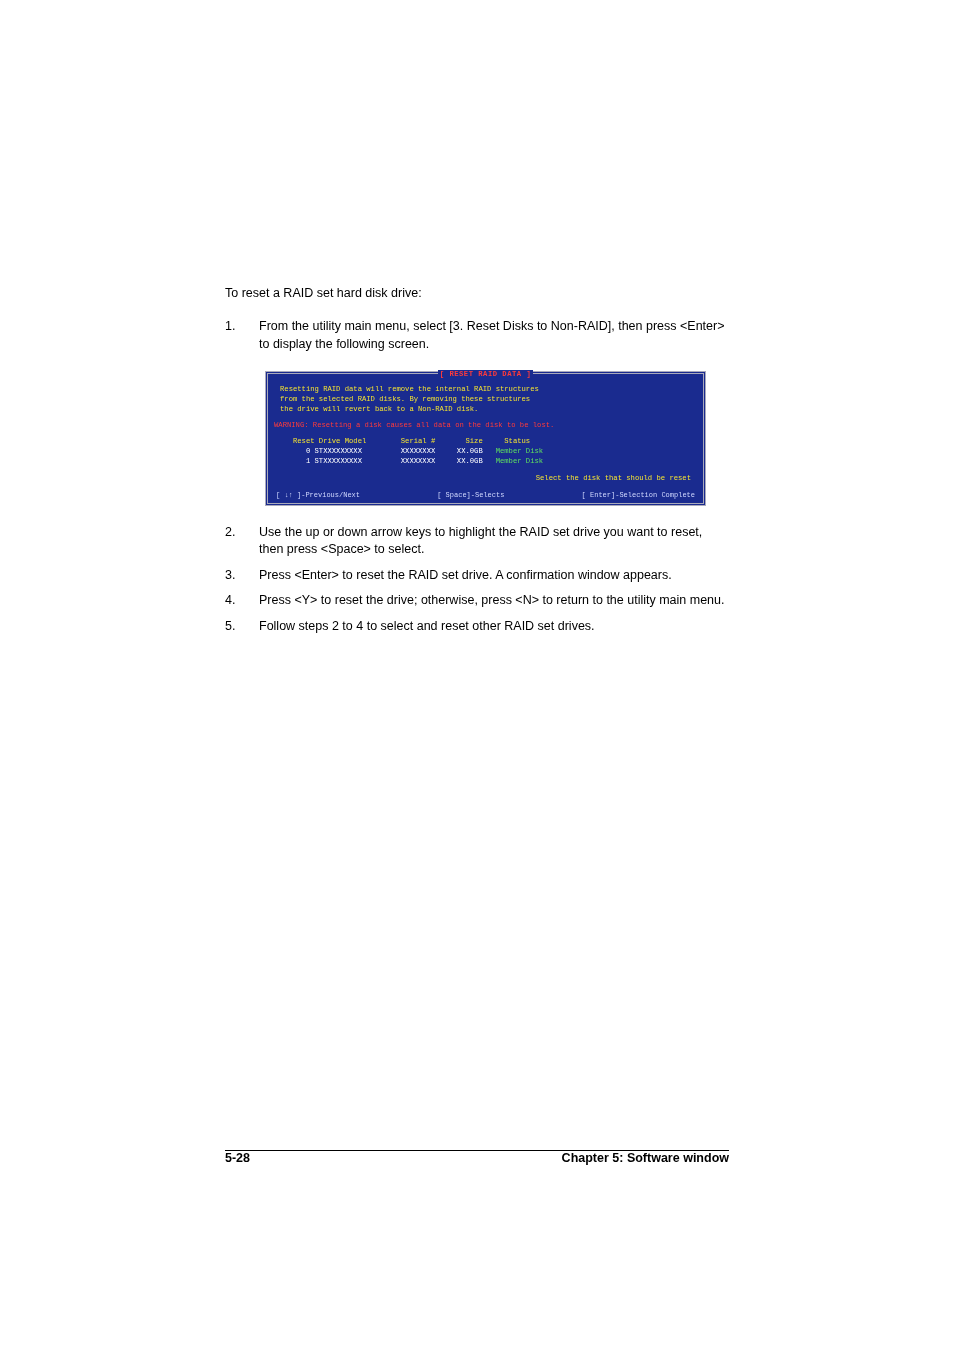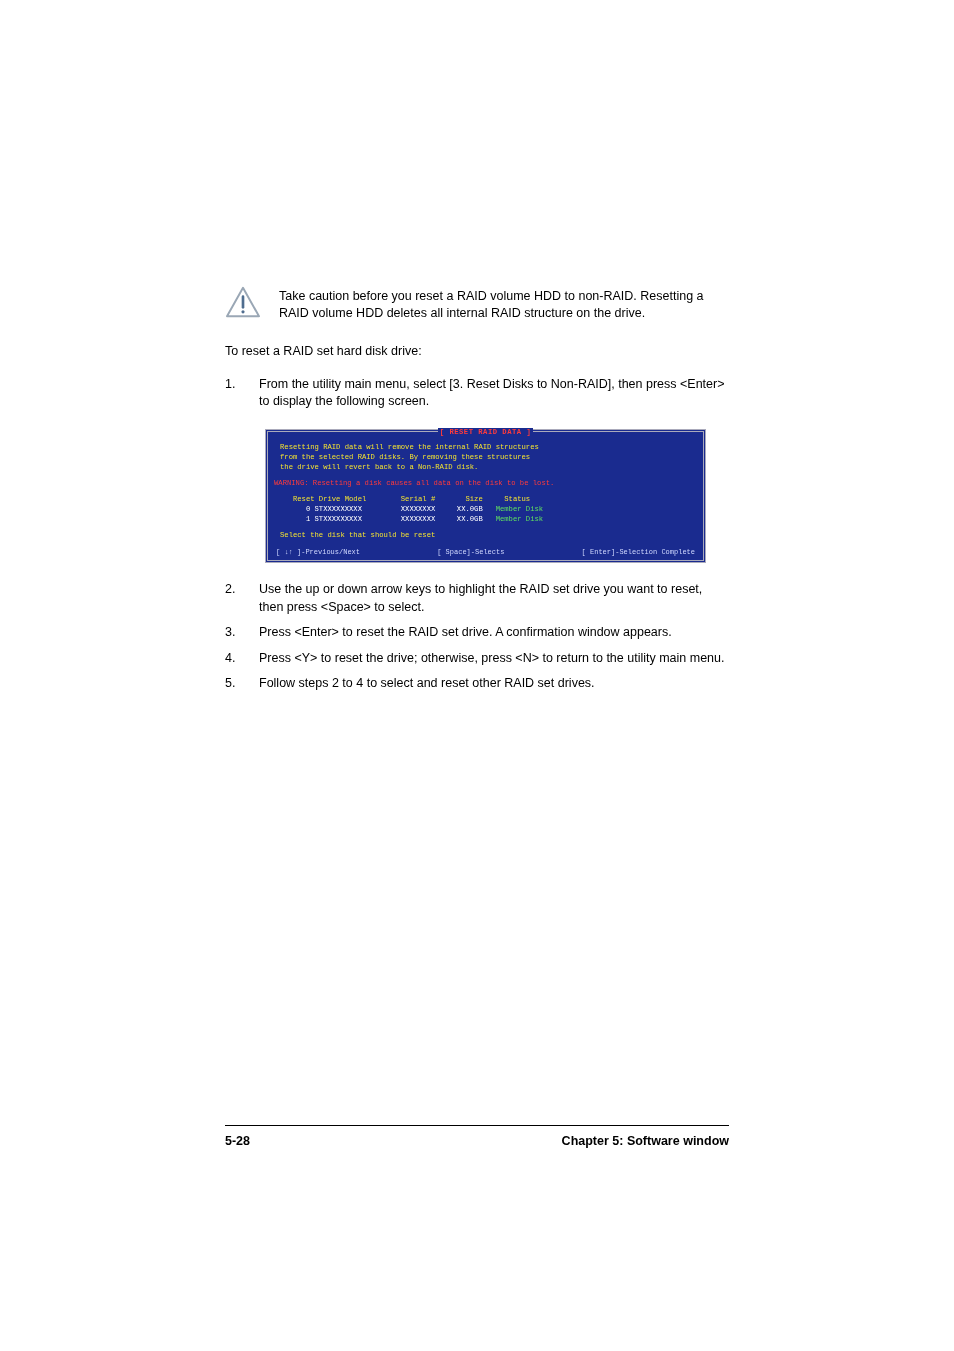--- a/index.html
+++ b/index.html
@@ -87,57 +87,49 @@
   }
   .terminal .block {
     padding: 0 12px;
     line-height: 1.4;
     white-space: pre;
   }
   .terminal .yellow { color: #f5e431; }
   .terminal .green { color: #5fe05f; }
   .terminal .red { color: #ff3b3b; }
   .terminal .white { color: #fff; }
-  .terminal .center { text-align: left; }
+  .terminal .center { text-align: right; }
   .terminal .row-sp { margin-top: 6px; }
   .terminal .footer-bar {
     margin-top: 8px;
     padding: 0 8px;
     color: #d0d8ff;
     display: flex;
     justify-content: space-between;
     font-size: 7px;
   }
   .footer {
     position: absolute;
-    bottom: 203px;
+    bottom: 186px;
     left: 225px;
     right: 225px;
     border-top: 1px solid #000;
-    padding-top: 8px;
+    padding-top: 0;
     display: flex;
     justify-content: space-between;
     font-size: 12.5px;
     font-weight: bold;
   }
 </style>
 </head>
 <body>
 
 <div class="page">
 
 
-  <div class="caution-row">
-    <svg class="caution-icon" viewBox="0 0 40 36">
-      <polygon points="20,2 38,34 2,34" fill="none" stroke="#9aa7b5" stroke-width="2.2" stroke-linejoin="round"></polygon>
-      <line x1="20" y1="12" x2="20" y2="24" stroke="#4f6d8f" stroke-width="3" stroke-linecap="round"></line>
-      <circle cx="20" cy="29" r="1.8" fill="#4f6d8f"></circle>
-    </svg>
-    <div class="caution-text">Take caution before you reset a RAID volume HDD to non-RAID. Resetting a RAID volume HDD deletes all internal RAID structure on the drive.</div>
-  </div>
 
   <div class="intro-line">To reset a RAID set hard disk drive:</div>
 
   <ol class="ol">
     <li>
       <span class="num">1.</span>
       <span class="body">
         <span>From the utility main menu, select </span><span class="inline-bold">[3. Reset Disks to Non-RAID]</span><span>, then press &lt;Enter&gt; to display the following screen.</span>
       </span>
     </li>

